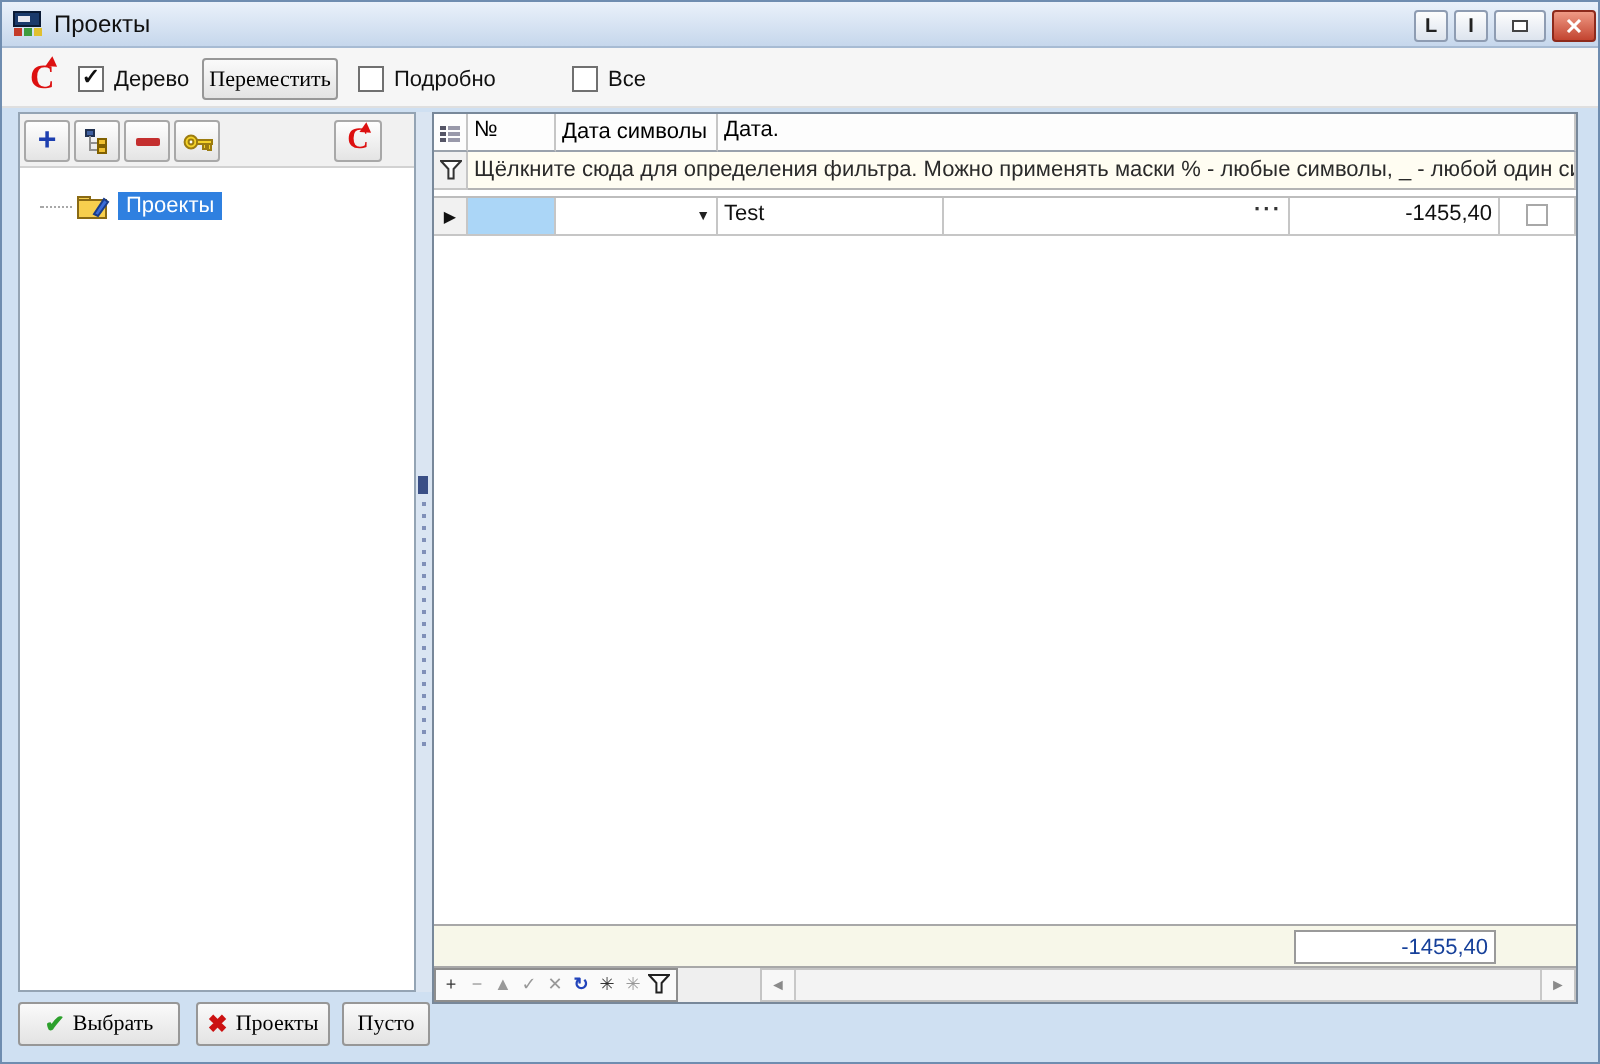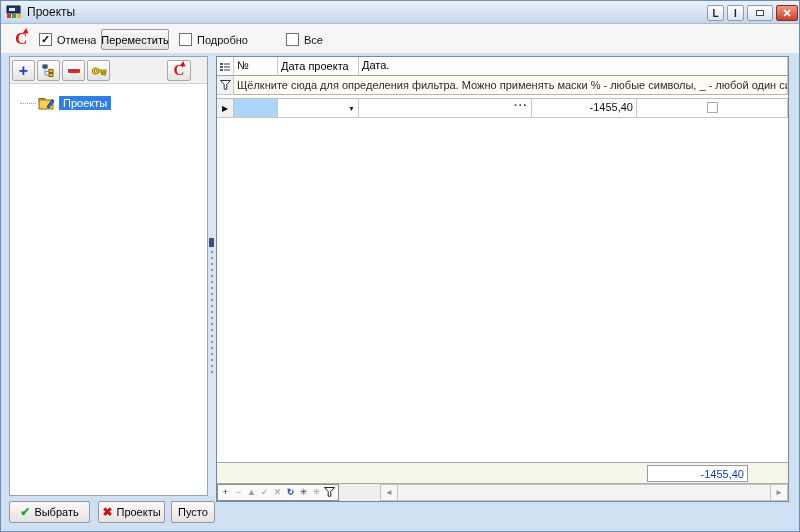--- a/index.html
+++ b/index.html
@@ -15,21 +15,21 @@
   .btn-max { left:746px; width:26px; }
   .btn-max .sq { width:8px; height:6px; border:1px solid #444; background:#fff; }
   .btn-close { left:775px; width:22px; background:linear-gradient(#ef9a85,#c24430); border:1px solid #8d2a1c; color:#fff; font-size:11px; }
 
   
   .toolbar { position:absolute; left:0; top:23px; right:0; height:30px; background:#f6f6f6; border-bottom:1px solid #dfdfdf; }
   .cb { display:inline-flex; width:13px; height:13px; background:#fff; border:1px solid #707070; align-items:center; justify-content:center; font-size:11px; font-weight:bold; color:#111; line-height:1; }
   .tb-item { position:absolute; top:9px; }
   .c-refresh { position:relative; display:inline-block; font-family:"Liberation Serif", serif; font-weight:bold; color:#dd1111; font-size:17px; line-height:1; }
   .c-refresh .c-arrow { position:absolute; right:-2px; top:-1px; width:0; height:0; border-left:5px solid #dd1111; border-top:3px solid transparent; border-bottom:3px solid transparent; transform:rotate(35deg); }
-  .push-btn { background:linear-gradient(#fafafa,#e3e3e3); border:1px solid #979797; border-radius:2px; font-size:11px; display:flex; align-items:center; justify-content:center; font-family:Liberation Sans, sans-serif; }
+  .push-btn { background:linear-gradient(#fafafa,#e3e3e3); border:1px solid #979797; border-radius:2px; font-size:11px; display:flex; align-items:center; justify-content:center; font-family:Liberation Serif, serif; }
   .btn-move { position:absolute; left:100px; top:5px; width:68px; height:21px; }
 
   
   .tree-panel { position:absolute; left:8px; top:55px; width:199px; height:440px; background:#fff; border:1px solid #94a4b4; }
   .tree-toolbar { position:relative; height:27px; background:#f1f1f1; border-bottom:1px solid #d2d2d2; }
   .tt-btn { position:absolute; top:3px; width:23px; height:21px; background:linear-gradient(#fefefe,#e4e4e4); border:1px solid #a8a8a8; border-radius:2px; display:flex; align-items:center; justify-content:center; padding:0; }
   .plus-glyph { color:#1d3fb0; font-weight:bold; font-size:16px; line-height:1; }
   .minus-bar { width:12px; height:4px; background:#c42f2f; border-radius:1px; }
   .tree-view { position:relative; }
   .tree-item { display:flex; align-items:center; margin:12px 0 0 10px; }
@@ -99,21 +99,21 @@
   <button class="win-btn btn-l">L</button>
   <button class="win-btn btn-i">I</button>
   <button class="win-btn btn-max">
       <span class="sq"></span>
     </button>
   <button class="win-btn btn-close">✕</button>
 
   <div class="toolbar">
     <span class="tb-item c-refresh" style="left:14px; top:6px;"><span>C</span><span class="c-arrow"></span></span>
     <span class="tb-item cb" style="left:38px;">✓</span>
-    <span class="tb-item" style="left:56px; top:10px;">Отмена</span>
+    <span class="tb-item" style="left:56px; top:10px;">Дерево</span>
     <button class="push-btn btn-move">Переместить</button>
     <span class="tb-item cb" style="left:178px;"></span>
     <span class="tb-item" style="left:196px; top:10px;">Подробно</span>
     <span class="tb-item cb" style="left:285px;"></span>
     <span class="tb-item" style="left:303px; top:10px;">Все</span>
   </div>
 
   <div class="tree-panel">
     <div class="tree-toolbar">
       <button class="tt-btn" style="left:2px;">
@@ -168,21 +168,21 @@
         <svg width="10" height="9" viewBox="0 0 10 9">
           <rect x="0" y="1" width="3" height="2" fill="#556"></rect>
             <rect x="4" y="1" width="6" height="2" fill="#99a"></rect>
           <rect x="0" y="4" width="3" height="2" fill="#556"></rect>
             <rect x="4" y="4" width="6" height="2" fill="#99a"></rect>
           <rect x="0" y="7" width="3" height="2" fill="#556"></rect>
             <rect x="4" y="7" width="6" height="2" fill="#99a"></rect>
         </svg>
       </div>
       <div class="cell c-num">№</div>
-      <div class="cell c-date" style="justify-content:flex-start;">Дата проекта</div>
+      <div class="cell c-date" style="justify-content:flex-start;">Дата символы</div>
       <div class="cell c-star">Дата.</div>
     </div>
 
     <div class="g-row filter-row">
       <div class="cell c-ind">
         <svg width="11" height="10" viewBox="0 0 11 10">
           <path d="M0.5 0.5 H10.5 L6.8 4.5 V9.2 H4.2 V4.5 Z" fill="#fdfdfd" stroke="#333"></path>
         </svg>
       </div>
       <div class="cell f-hint">Щёлкните сюда для определения фильтра. Можно применять маски % - любые символы, _ - любой один символ.</div>
@@ -190,20 +190,21 @@
     <div class="g-gap"></div>
 
     <div class="g-row">
       <div class="cell c-ind">
           <span class="row-ind">▶</span>
         </div>
       <div class="cell c-num row-sel"></div>
       <div class="cell c-date">
           <span class="dd-arrow">▼</span>
         </div>
+      <div class="cell c-proj">Test</div>
       <div class="cell c-contr">
           <span class="ellipsis">···</span>
         </div>
       <div class="cell c-bal right-al">-1455,40</div>
       <div class="cell c-star cellflex">
           <span class="star-cb"></span>
         </div>
     </div>
 
     <div class="g-footer">

